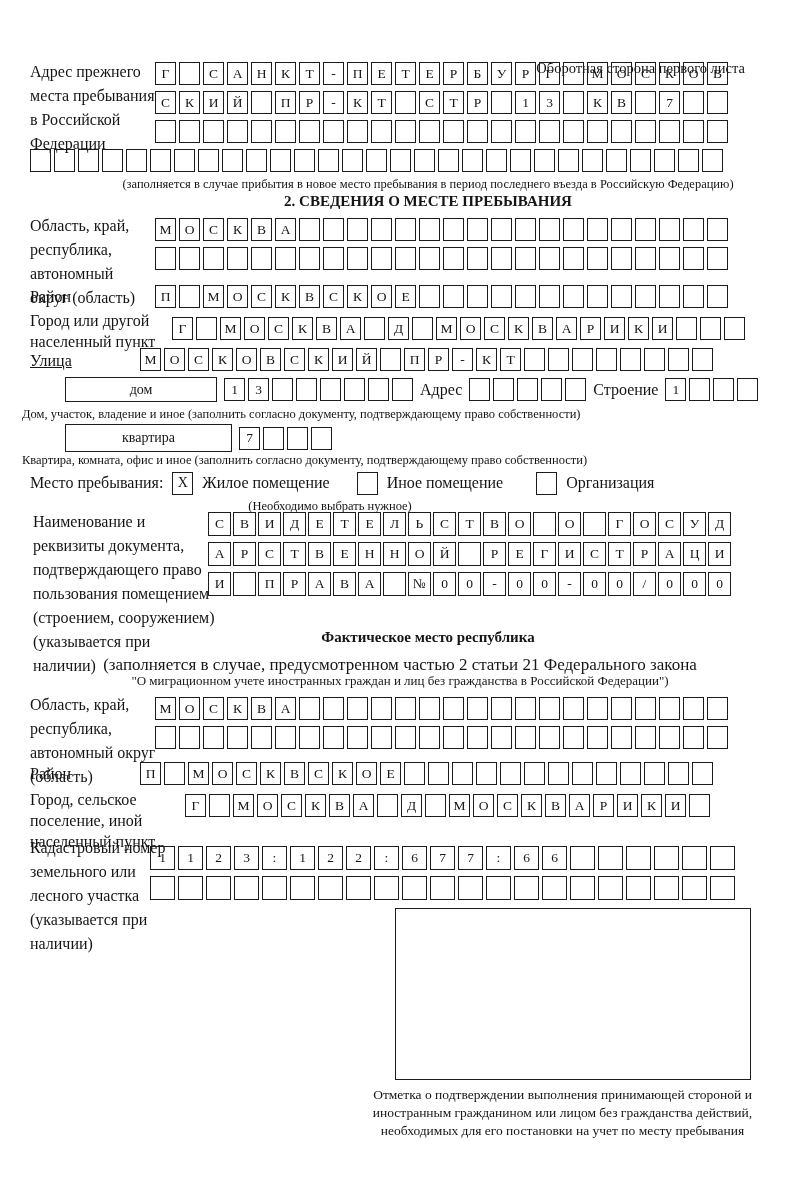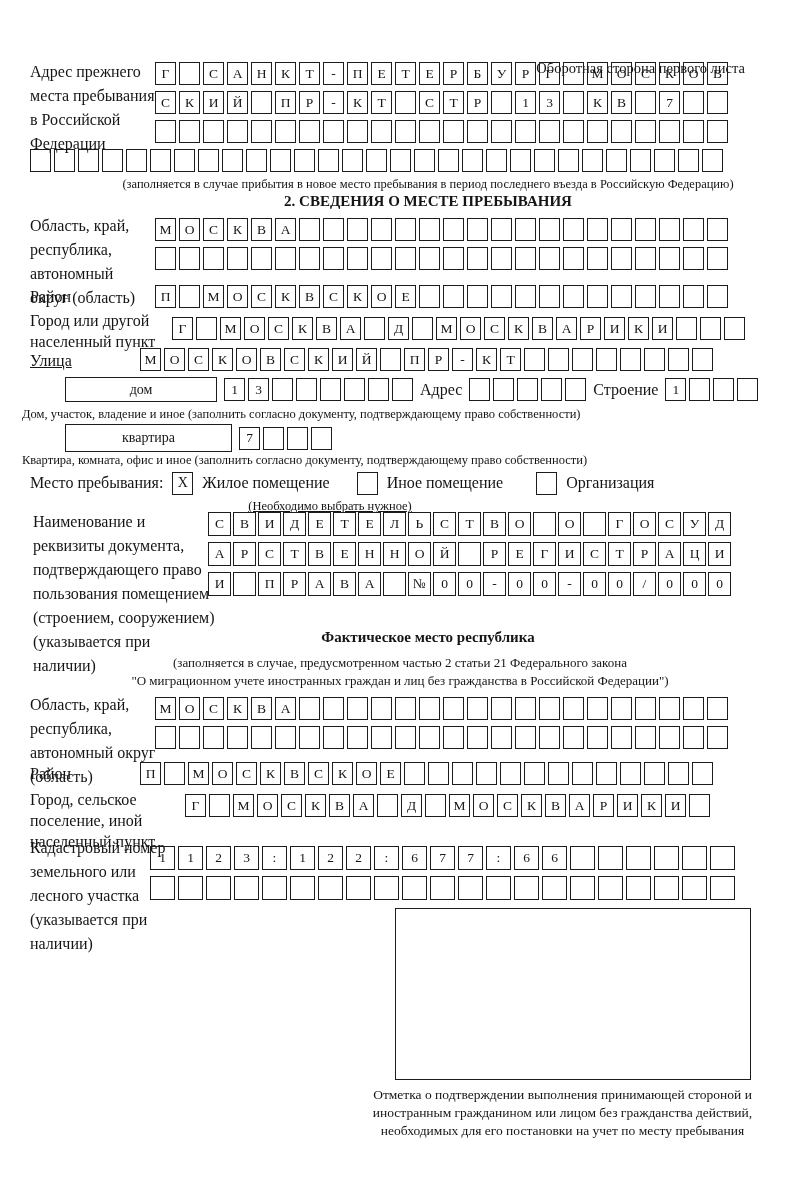--- a/index.html
+++ b/index.html
@@ -328,21 +328,21 @@
     <div class="lbl">Место пребывания:</div>
     <div class="chk">X</div>
     <div class="lbl">Жилое помещение</div>
     <div class="chk" style="margin-left:18px;"></div>
     <div class="lbl">Иное помещение</div>
     <div class="chk" style="margin-left:24px;"></div>
     <div class="lbl">Организация</div>
   </div>
 
   <div class="abs cap" style="left:22px;top:452px;">Квартира, комната, офис и иное (заполнить согласно документу, подтверждающему право собственности)</div>
-  <div class="abs cap" style="left:160px;top:498px;width:340px;text-align:center;text-decoration:underline;">(Необходимо выбрать нужное)</div>
+  <div class="abs cap" style="left:160px;top:498px;width:340px;text-align:center;">(Необходимо выбрать нужное)</div>
 
   <div class="abs lbl" style="left:33px;top:510px;width:182px;">Наименование и реквизиты документа, подтверждающего право пользования помещением (строением, сооружением) (указывается при наличии)</div>
   <div class="abs stack" style="left:208px;top:512px;">
     <div class="cells doc">
         <div class="cell">С</div>
         <div class="cell">В</div>
         <div class="cell">И</div>
         <div class="cell">Д</div>
         <div class="cell">Е</div>
         <div class="cell">Т</div>
@@ -404,21 +404,21 @@
         <div class="cell">0</div>
         <div class="cell">0</div>
         <div class="cell">/</div>
         <div class="cell">0</div>
         <div class="cell">0</div>
         <div class="cell">0</div>
       </div>
   </div>
 
   <div class="abs title" style="top:629px;left:0;">Фактическое место республика</div>
-  <div class="abs cap center" style="top:654px;font-size:13px;">(заполняется в случае, предусмотренном частью 2 статьи 21 Федерального закона</div>
+  <div class="abs cap center" style="top:654px;font-size:17px;">(заполняется в случае, предусмотренном частью 2 статьи 21 Федерального закона</div>
   <div class="abs cap center" style="top:672px;font-size:13px;">"О миграционном учете иностранных граждан и лиц без гражданства в Российской Федерации")</div>
 
   <div class="abs lbl" style="left:30px;top:693px;width:132px;">Область, край, республика, автономный округ (область)</div>
   <div class="abs stack" style="left:155px;top:697px;">
     <div class="cells">
         <div class="cell">М</div>
         <div class="cell">О</div>
         <div class="cell">С</div>
         <div class="cell">К</div>
         <div class="cell">В</div>

